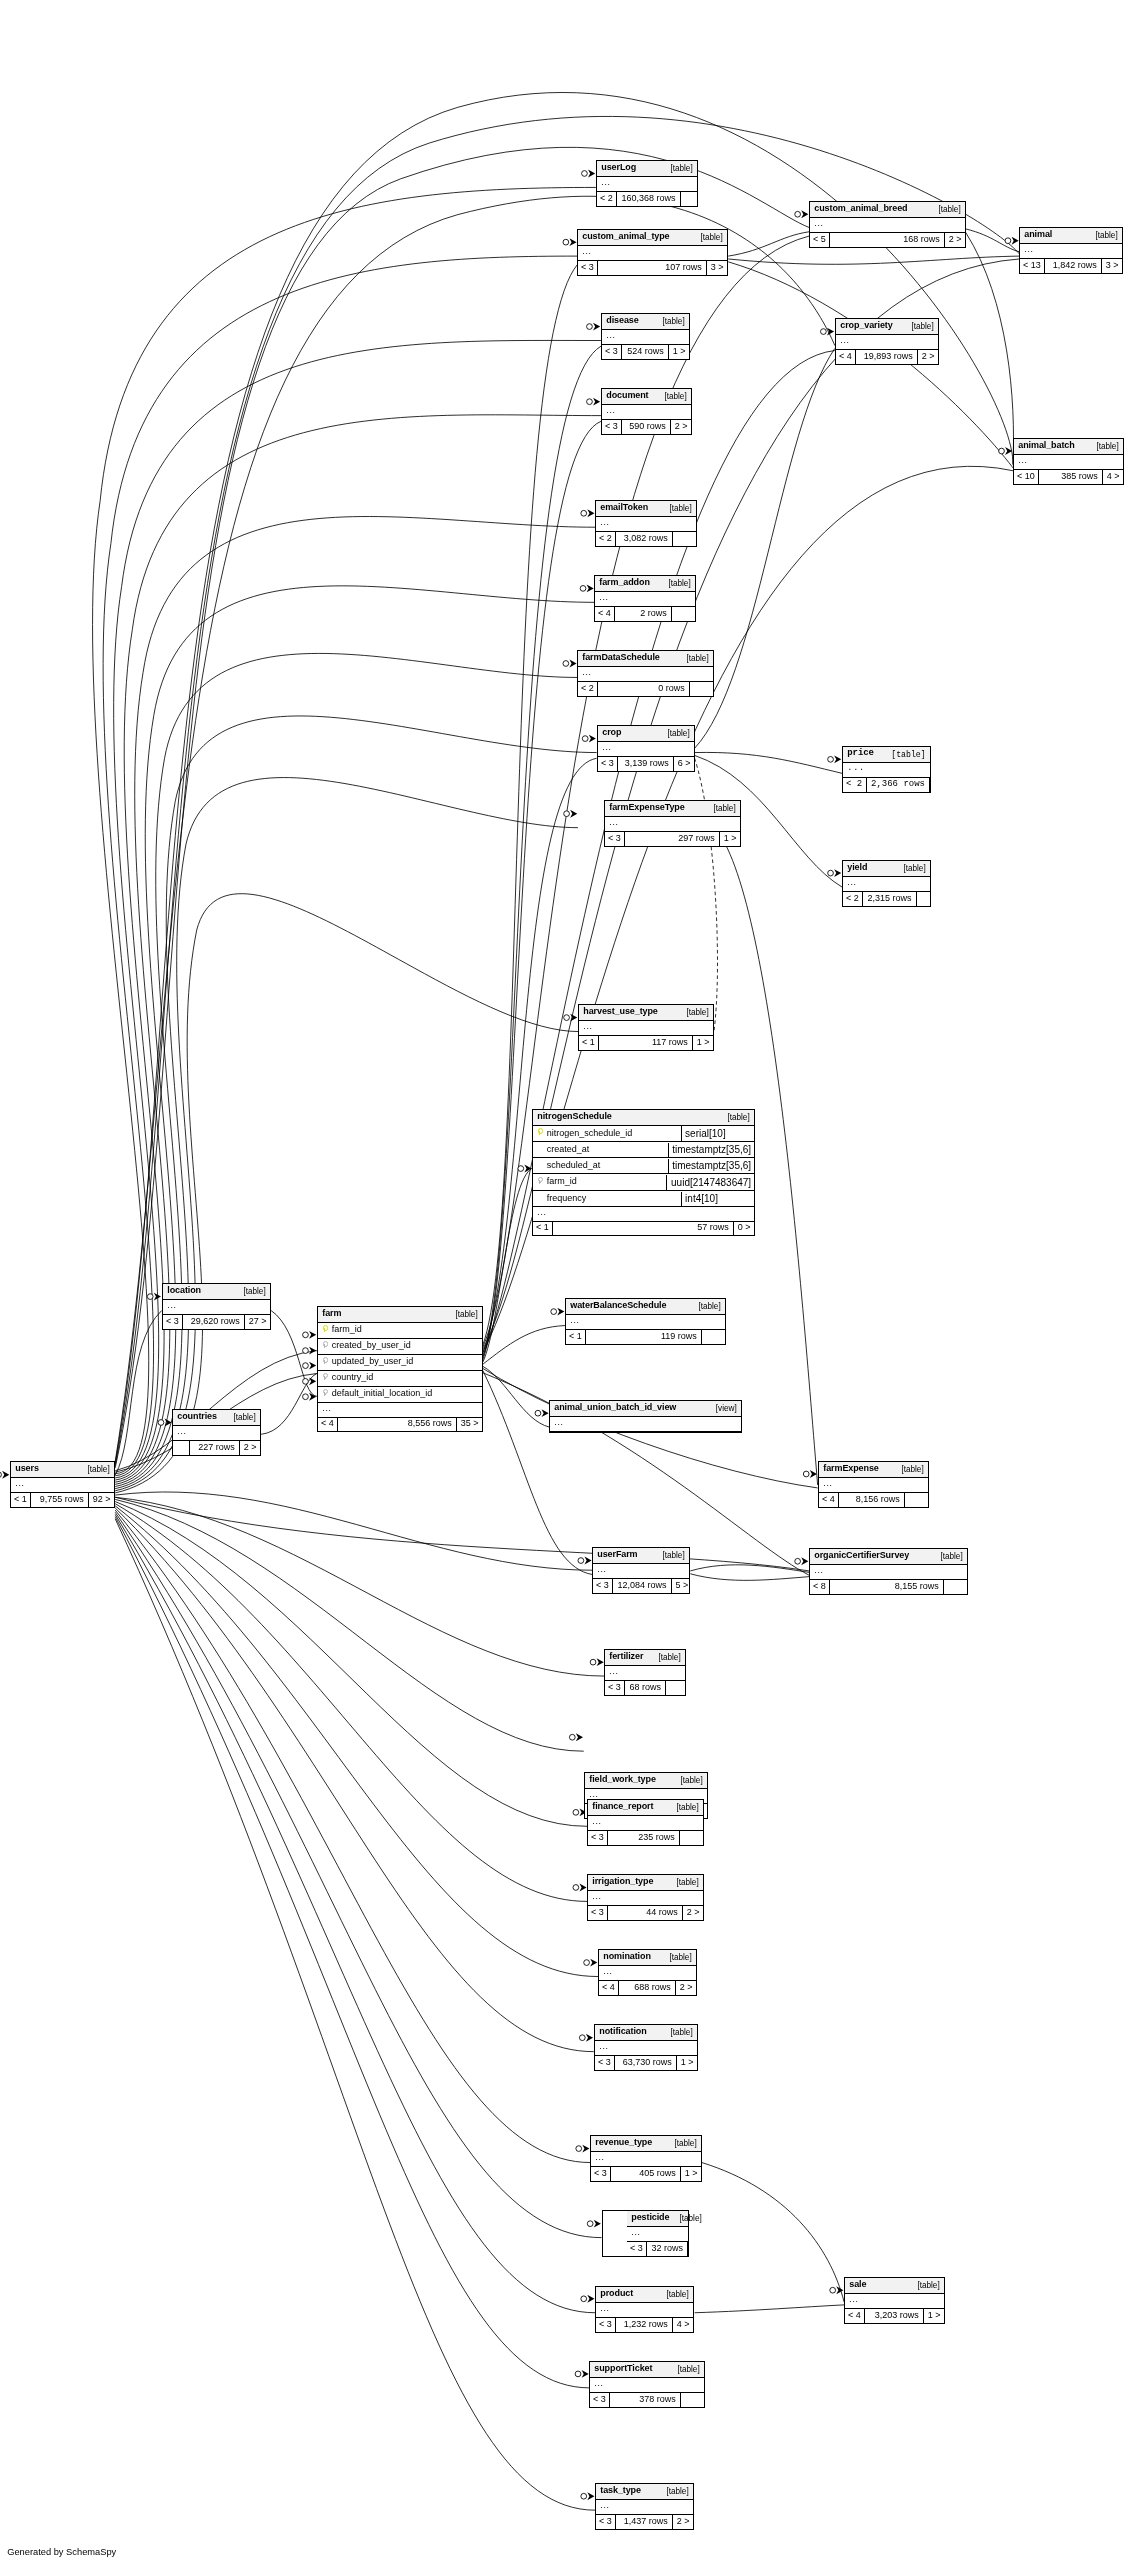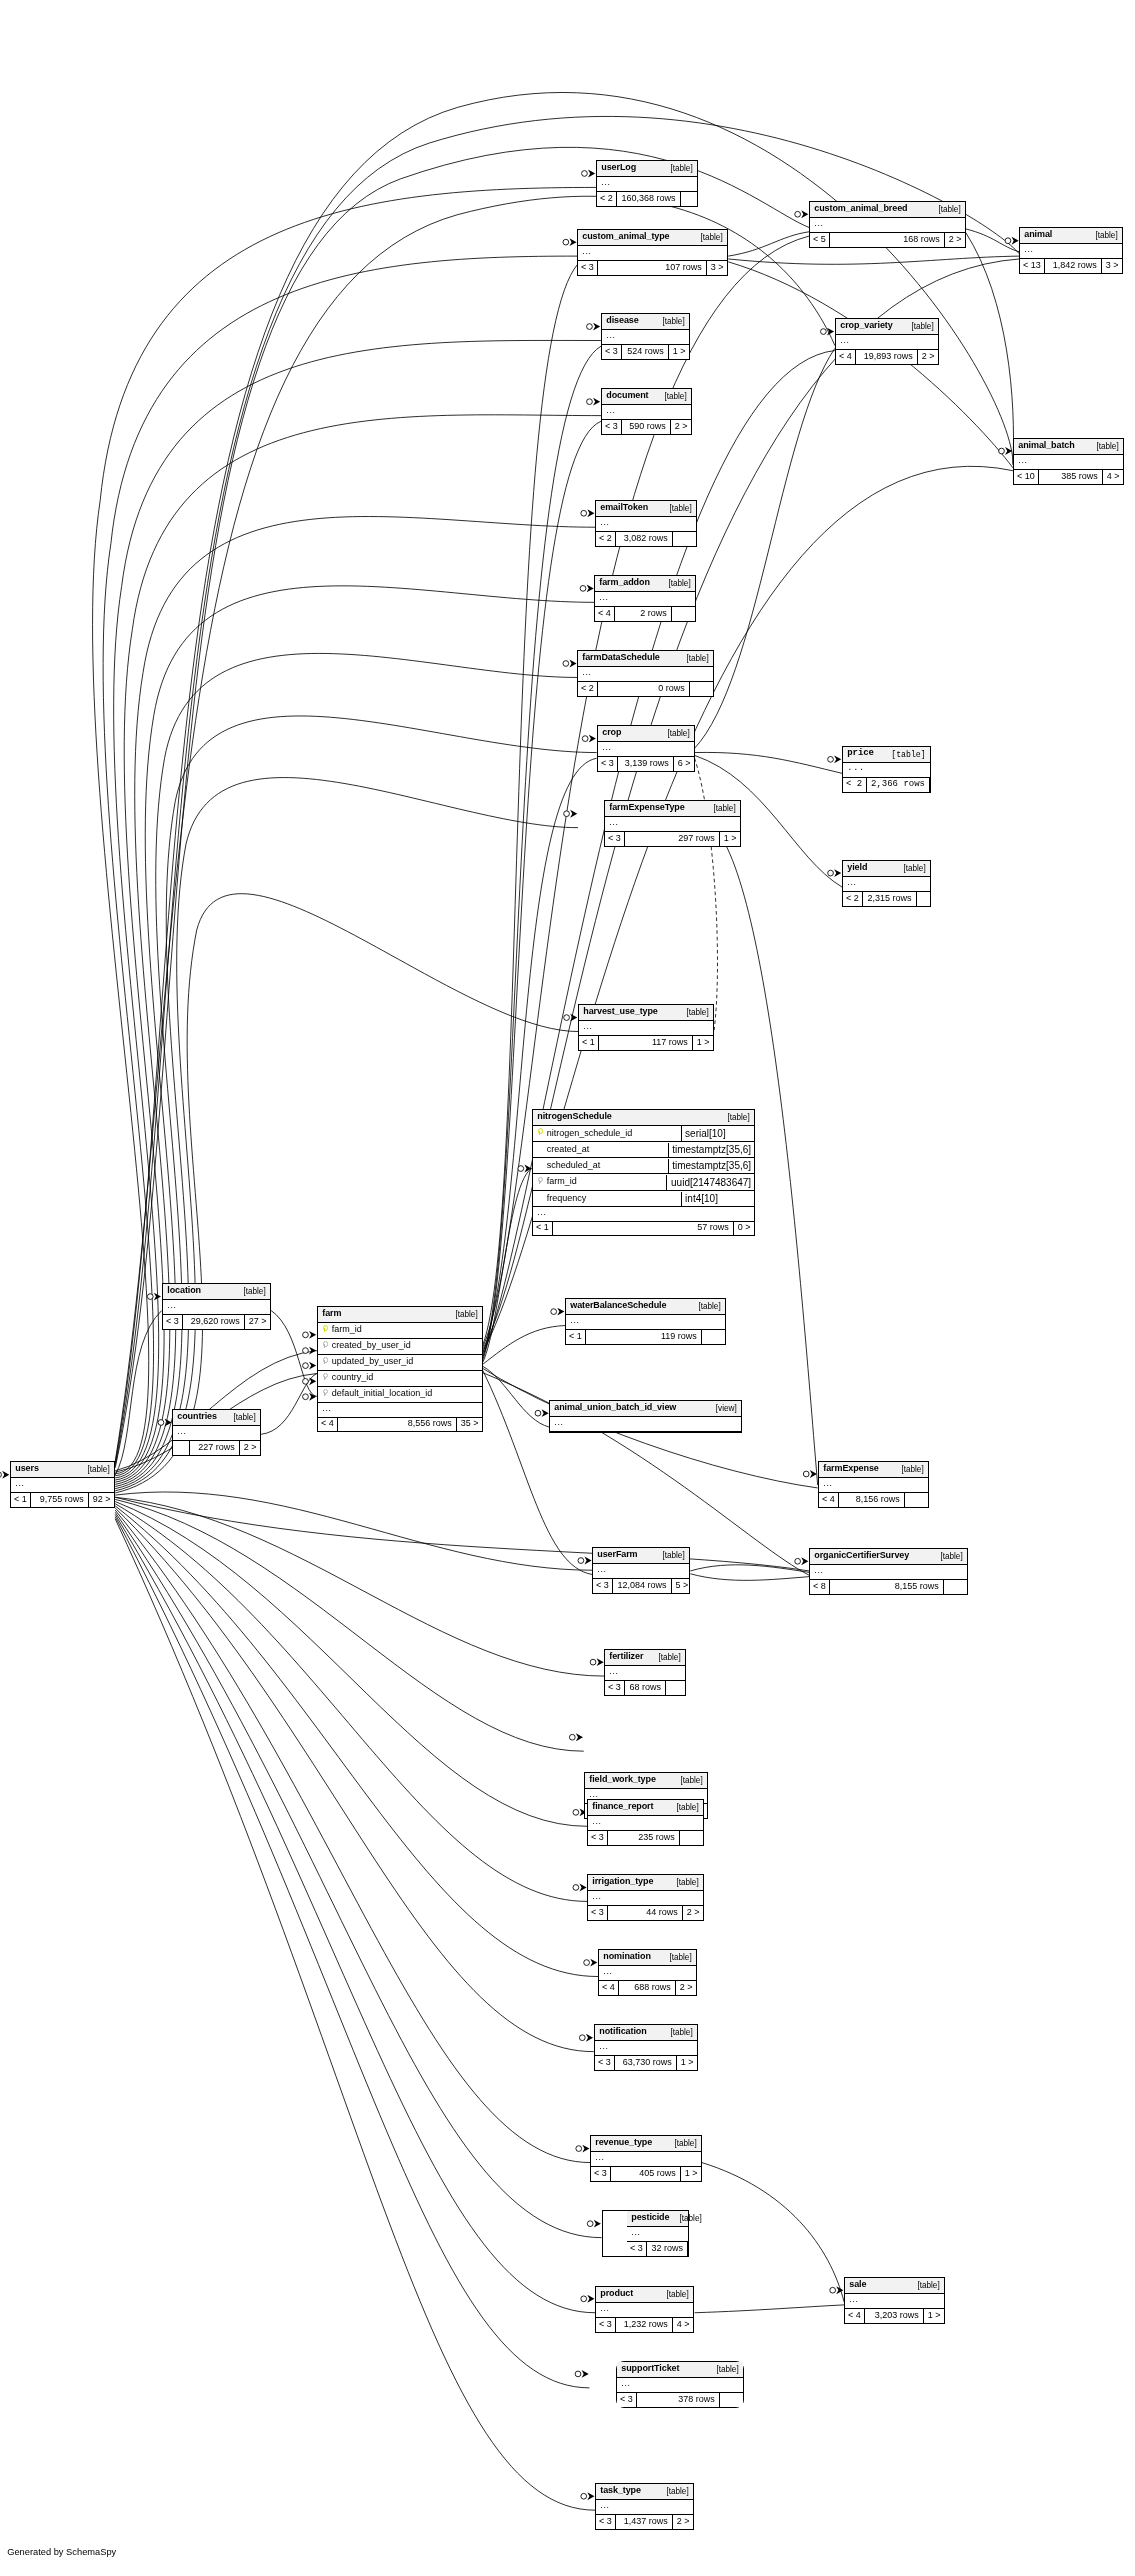--- a/index.html
+++ b/index.html
@@ -892,21 +892,21 @@
         </div>
         <div class="node-body">
           <span class="ellipsis">...</span>
         </div>
         <div class="node-foot">
           <div class="foot-l">&lt; 4</div>
           <div class="foot-c">3,203 rows</div>
           <div class="foot-r">1 &gt;</div>
         </div>
       </div>
-      <div class="node" style="left: 616px; top: 2361px; width: 128px; border-radius: 8px;">
+      <div class="node" style="left: 589px; top: 2361px; width: 116px;">
         <div class="node-title">
           <span class="tname">supportTicket</span>
           <span class="tkind">[table]</span>
         </div>
         <div class="node-body">
           <span class="ellipsis">...</span>
         </div>
         <div class="node-foot">
           <div class="foot-l">&lt; 3</div>
           <div class="foot-c">378 rows</div>

